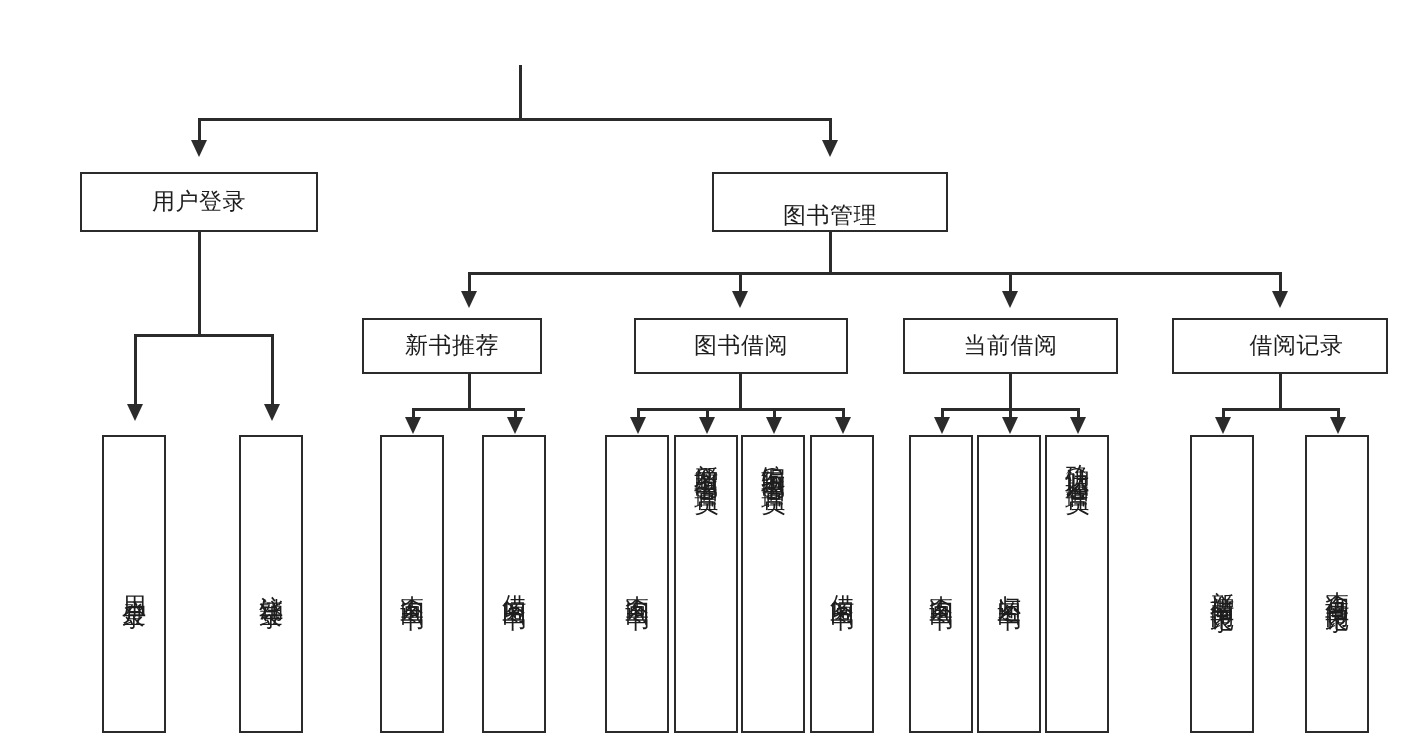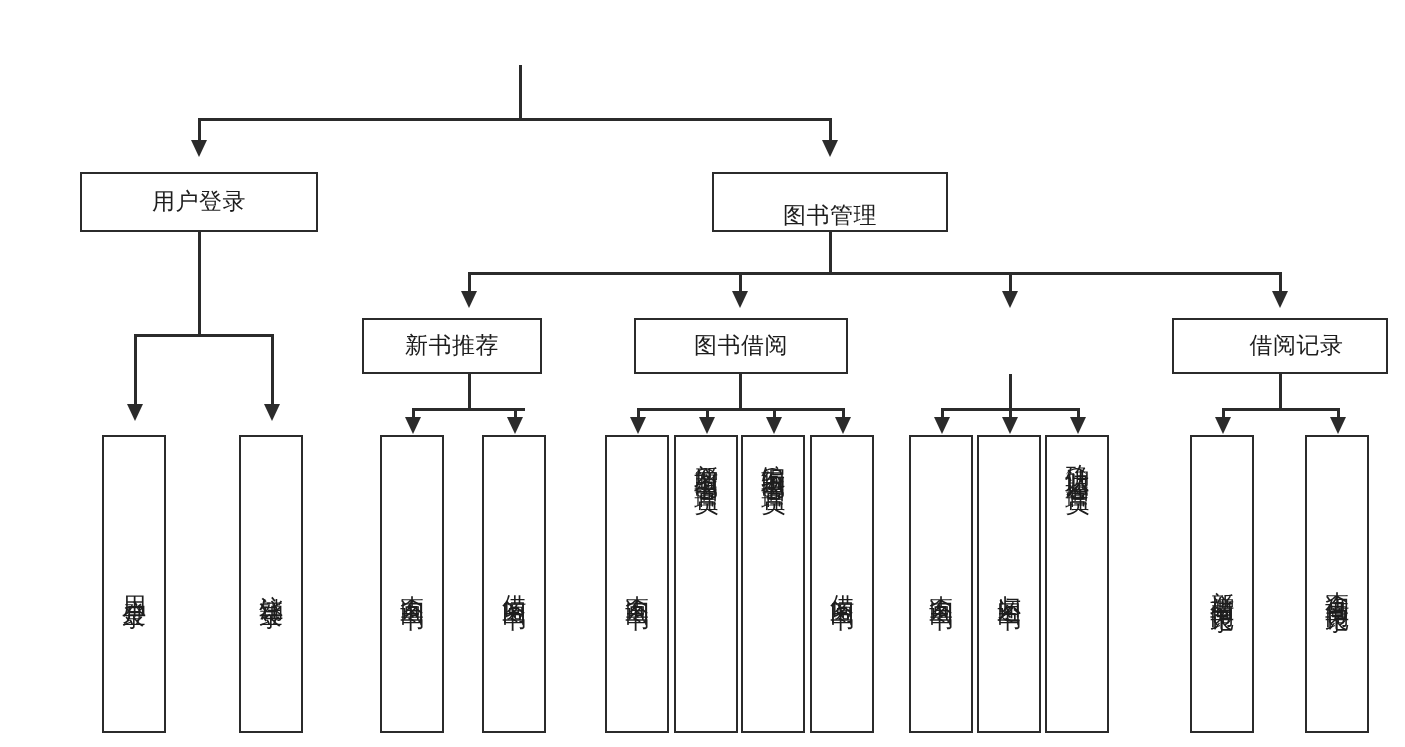--- a/index.html
+++ b/index.html
@@ -131,20 +131,23 @@
   <div class="arrow" style="left:1002px; top:291px;"></div>
   <div class="edge v" style="left:1279px; top:272px; height:22px;"></div>
   <div class="arrow" style="left:1272px; top:291px;"></div>
 
   <div class="node mid" style="left:362px; top:318px; width:180px; height:56px;">
     <span class="lbl">新书推荐</span>
   </div>
   <div class="node mid" style="left:634px; top:318px; width:214px; height:56px;">
     <span class="lbl">图书借阅</span>
   </div>
+  <div class="node mid" style="left:903px; top:318px; width:215px; height:56px;">
+    <span class="lbl">当前借阅</span>
+  </div>
   <div class="node mid" style="left:1172px; top:318px; width:216px; height:56px;padding-left:33px;">
     <span class="lbl">借阅记录</span>
   </div>
 
   <div class="edge v" style="left:468px; top:374px; height:36px;"></div>
   <div class="edge h" style="left:412px; top:408px; width:113px; height:2.5px;"></div>
   <div class="edge v" style="left:412px; top:408px; height:12px;"></div>
   <div class="arrow" style="left:405px; top:417px;"></div>
   <div class="edge v" style="left:514px; top:408px; height:12px;"></div>
   <div class="arrow" style="left:507px; top:417px;"></div>

